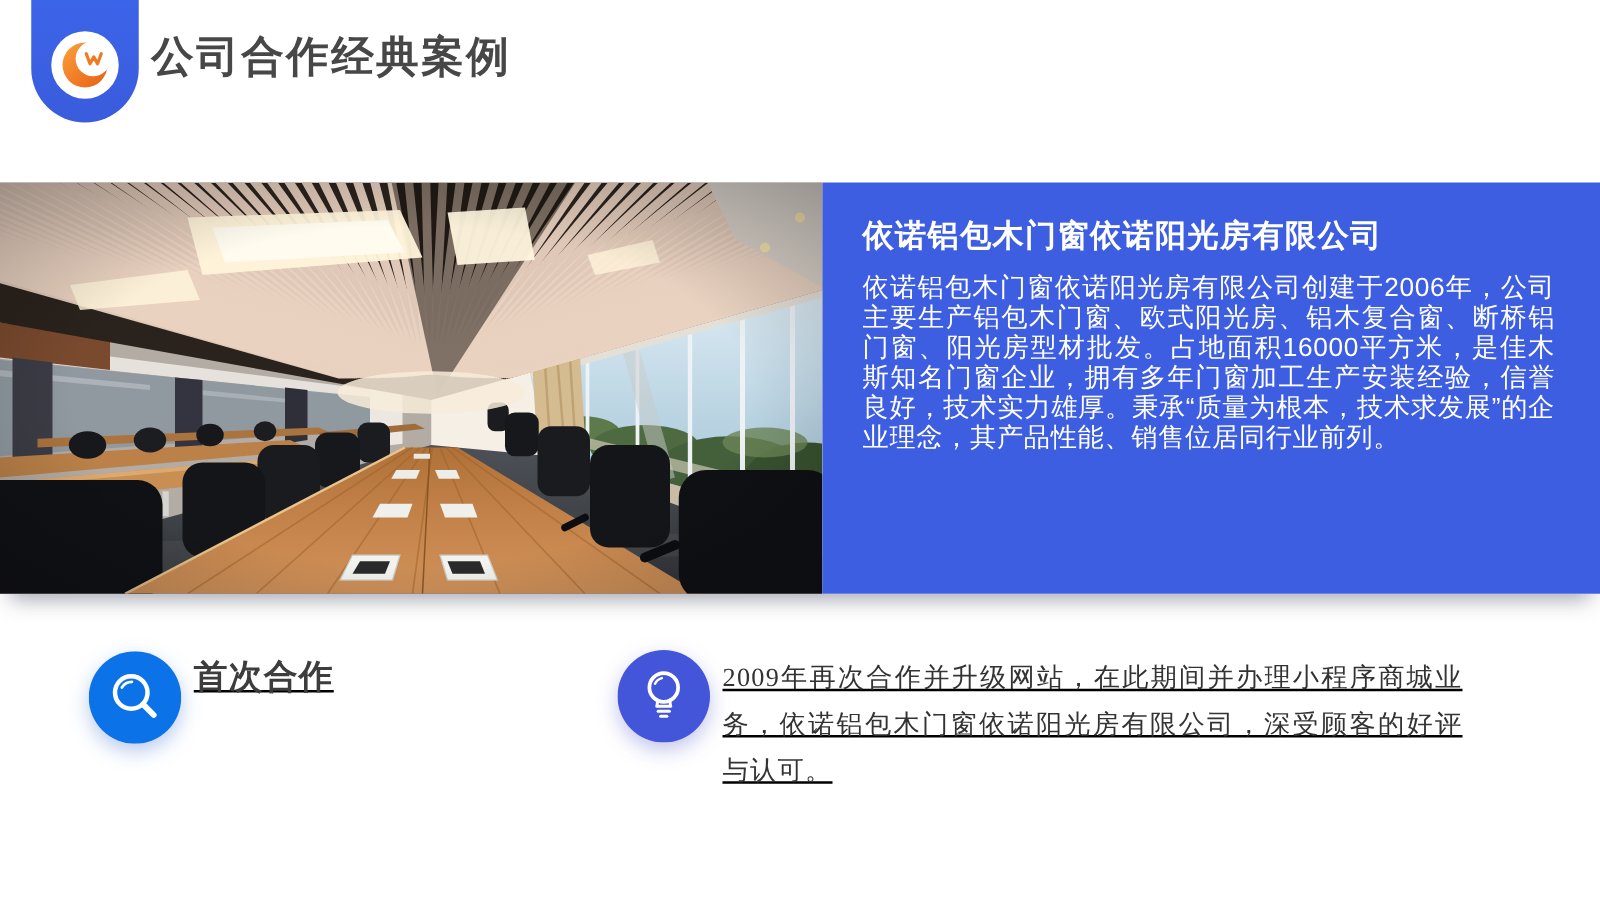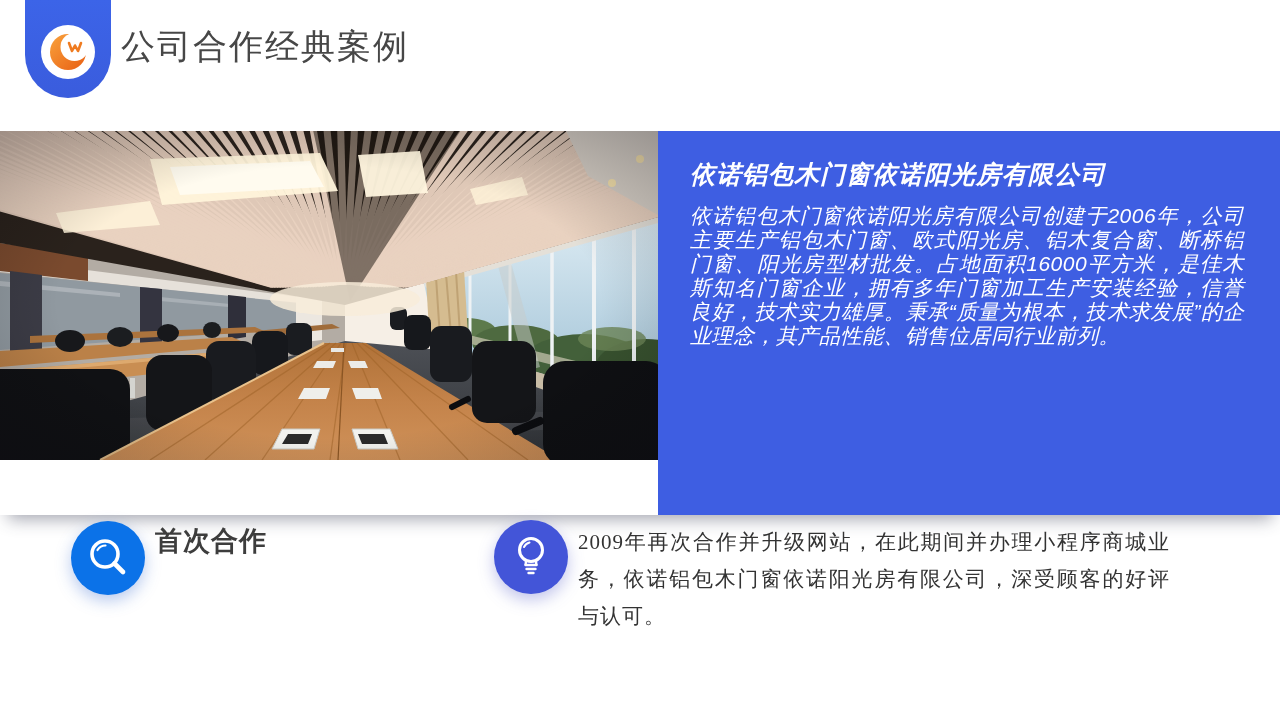--- a/index.html
+++ b/index.html
@@ -5,38 +5,38 @@
   html,body{margin:0;padding:0;background:#fff;}
   .slide{position:relative;width:1280px;height:720px;background:#ffffff;overflow:hidden;
          font-family:"Liberation Sans","DejaVu Sans",sans-serif;}
 
   
   .header-badge{position:absolute;left:25px;top:0;width:86px;height:98px;
     background:linear-gradient(180deg,#3c64e8,#3a5cdd);border-radius:0 0 43px 43px;}
   .logo-circle{position:absolute;left:16px;top:25px;width:54px;height:54px;background:#fff;
     border-radius:50%;display:flex;align-items:center;justify-content:center;}
   .page-title{position:absolute;left:121px;top:26px;margin:0;
-    font-family:"Liberation Serif","DejaVu Serif",serif;font-weight:400;font-size:34px;
+    font-family:"Liberation Serif","DejaVu Serif",serif;font-weight:700;font-size:34px;
     line-height:42px;color:#474747;letter-spacing:2px;}
 
   
-  .case-strip{position:absolute;left:0;top:131px;width:1280px;height:384px;display:flex;
-    box-shadow:0 12px 16px -8px rgba(50,55,80,.45);font-style:italic;}
+  .case-strip{position:absolute;left:0;top:146px;width:1280px;height:329px;display:flex;
+    box-shadow:0 12px 16px -8px rgba(50,55,80,.45);}
   .photo-wrap{width:658px;height:329px;flex:0 0 658px;overflow:hidden;background:#b9b2aa;}
   .case-panel{flex:1;background:#3e5ee2;color:#fff;box-sizing:border-box;
     padding:27px 36px 0 32px;}
   .case-panel h2{margin:0 0 13px 0;font-size:25px;line-height:33px;font-weight:700;letter-spacing:1px;}
   .case-panel p{margin:0;font-size:21px;line-height:24px;font-weight:500;text-align:justify;
     letter-spacing:.5px;}
 
   
   .milestone-circle{position:absolute;width:74px;height:74px;border-radius:50%;}
   #m0-circle{left:71px;top:521px;filter:drop-shadow(0 6px 8px rgba(20,80,200,.30));}
   #m1-circle{left:494px;top:520px;filter:drop-shadow(0 6px 8px rgba(50,60,190,.30));}
-  .milestone-text{position:absolute;}
+  .milestone-text{position:absolute;text-decoration:underline;}
   #m0-text{left:155px;top:524px;width:334px;}
   #m1-text{left:578px;top:524px;width:592px;}
   .m-title{margin:0 0 10px 0;font-family:"Liberation Serif","DejaVu Serif",serif;
     font-weight:700;font-size:27px;line-height:34px;color:#3d3d3d;letter-spacing:1px;}
   .m-body{margin:0;font-family:"Liberation Serif","DejaVu Serif",serif;font-size:21px;
     line-height:37px;color:#333333;text-align:justify;letter-spacing:1px;}
 </style>
 </head>
 <body>
 

